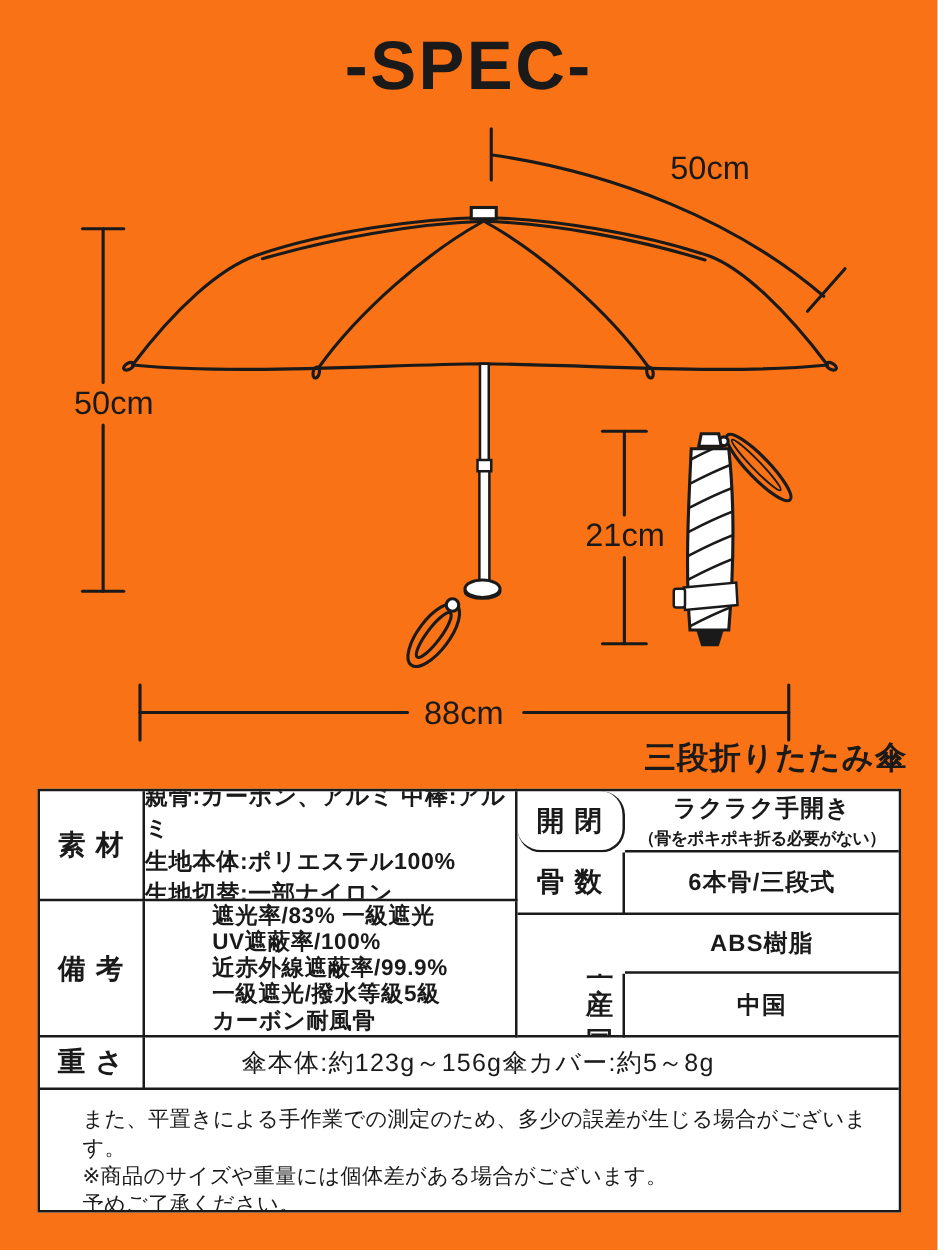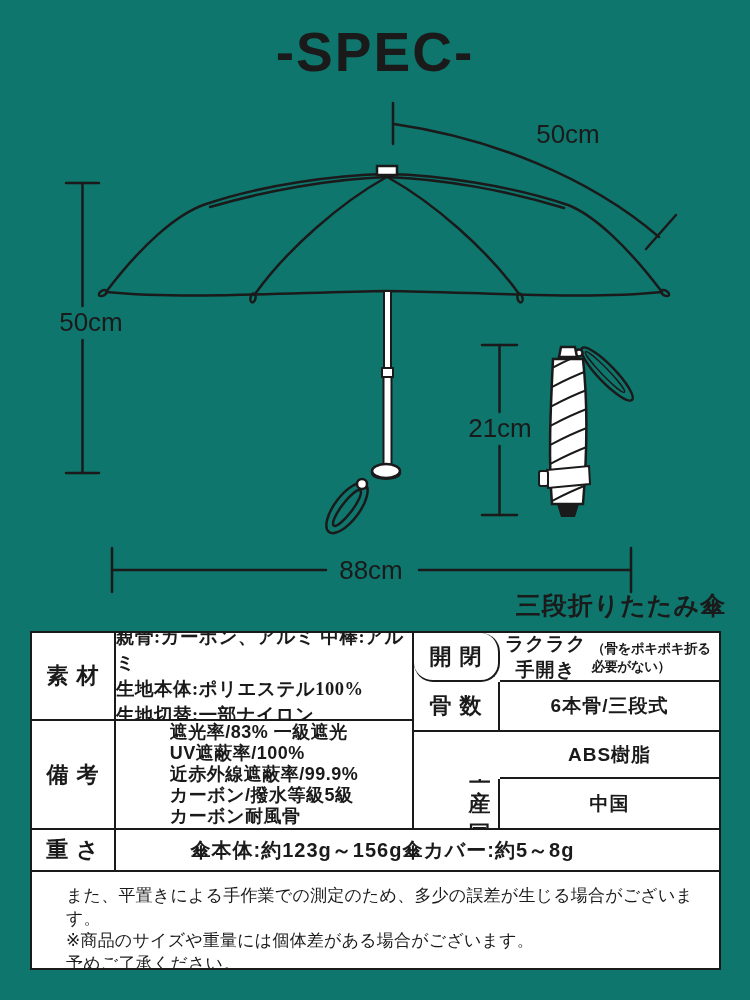--- a/index.html
+++ b/index.html
@@ -2,21 +2,21 @@
 <html><head>
 <meta charset="utf-8">
 <style>
   * { margin:0; padding:0; box-sizing:border-box; }
   html,body { background:#fff; }
   body {
     width:750px; height:1000px;
     font-family:"Liberation Sans","DejaVu Sans",sans-serif;
     color:#1a1a1a;
   }
-  .page { position:relative; width:750px; height:1000px; background:#0f766e; overflow:hidden; }
+  .page { position:relative; width:750px; height:1000px; background:#f97316; overflow:hidden; }
 
   .spec-title {
     position:absolute; top:20px; left:0; width:100%;
     text-align:center; font-size:55px; font-weight:700; letter-spacing:2px;
   }
 
   .diagram-svg { position:absolute; top:95px; left:0; }
   .dim-label {
     font-size:26px; font-weight:500; fill:#1a1a1a;
     font-family:"Liberation Sans","DejaVu Sans",sans-serif;
@@ -37,38 +37,38 @@
   .cell {
     border-right:2px solid #1a1a1a; border-bottom:2px solid #1a1a1a;
     display:flex; align-items:center; justify-content:center;
     overflow:hidden;
   }
   .label-cell { font-size:22px; font-weight:700; letter-spacing:1px; text-align:center; }
   .value-lines { font-size:18.5px; font-weight:700; text-align:left; line-height:26px; letter-spacing:0.5px; }
   .value-lines.tight { line-height:21px; font-size:18px; }
   .value-center { font-size:19px; font-weight:700; letter-spacing:1px; text-align:center; }
   .value-sub { font-size:13.5px; font-weight:700; letter-spacing:-0.5px; margin-top:2px; }
-  .col-open-close { flex-direction:row; }
+  .col-open-close { flex-direction:column; }
 
   .c-material-label { grid-column:1; grid-row:1 / span 2; }
-  .c-material-value { grid-column:2; grid-row:1 / span 2;font-family:Liberation Serif, serif; }
+  .c-material-value { grid-column:2; grid-row:1 / span 2; }
   .c-open-label     { grid-column:3; grid-row:1;border-radius:19px; }
   .c-open-value     { grid-column:4; grid-row:1; border-right:none; }
   .c-ribs-label     { grid-column:3; grid-row:2 / span 2; }
   .c-ribs-value     { grid-column:4; grid-row:2 / span 2; border-right:none; }
   .c-notes-label    { grid-column:1; grid-row:3 / span 3; }
   .c-notes-value    { grid-column:2; grid-row:3 / span 3; }
   .c-handle-label   { grid-column:3; grid-row:4; }
   .c-handle-value   { grid-column:4; grid-row:4; border-right:none; }
   .c-country-label  { grid-column:3; grid-row:5;padding-left:48px; }
   .c-country-value  { grid-column:4; grid-row:5; border-right:none;align-items:center; }
   .c-weight-label   { grid-column:1; grid-row:6; }
   .c-weight-value   {
     grid-column:2 / span 3; grid-row:6; border-right:none;
-    padding-right:70px; font-size:20px; font-weight:700; letter-spacing:1px;
+    padding-right:70px; font-size:20px; font-weight:400; letter-spacing:1px;
   }
   .c-note {
     grid-column:1 / span 4; grid-row:7; border:none;
     display:block; padding:13px 16px 0 34px;
     font-size:17px; line-height:22.5px; letter-spacing:0.2px;
   }
 </style>
 </head>
 <body>
 
@@ -179,21 +179,21 @@
     <div class="cell c-ribs-value">
       <div class="value-center">6本骨/三段式</div>
     </div>
 
     <div class="cell label-cell c-notes-label">備 考</div>
     <div class="cell c-notes-value">
       <div class="value-lines tight">
         <div>遮光率/83%  一級遮光</div>
         <div>UV遮蔽率/100%</div>
         <div>近赤外線遮蔽率/99.9%</div>
-        <div>カーボン/撥水等級5級</div>
+        <div>一級遮光/撥水等級5級</div>
         <div>カーボン耐風骨</div>
       </div>
     </div>
 
     <div class="cell c-handle-value">
       <div class="value-center">ABS樹脂</div>
     </div>
 
     <div class="cell label-cell c-country-label">生産国</div>
     <div class="cell c-country-value">

